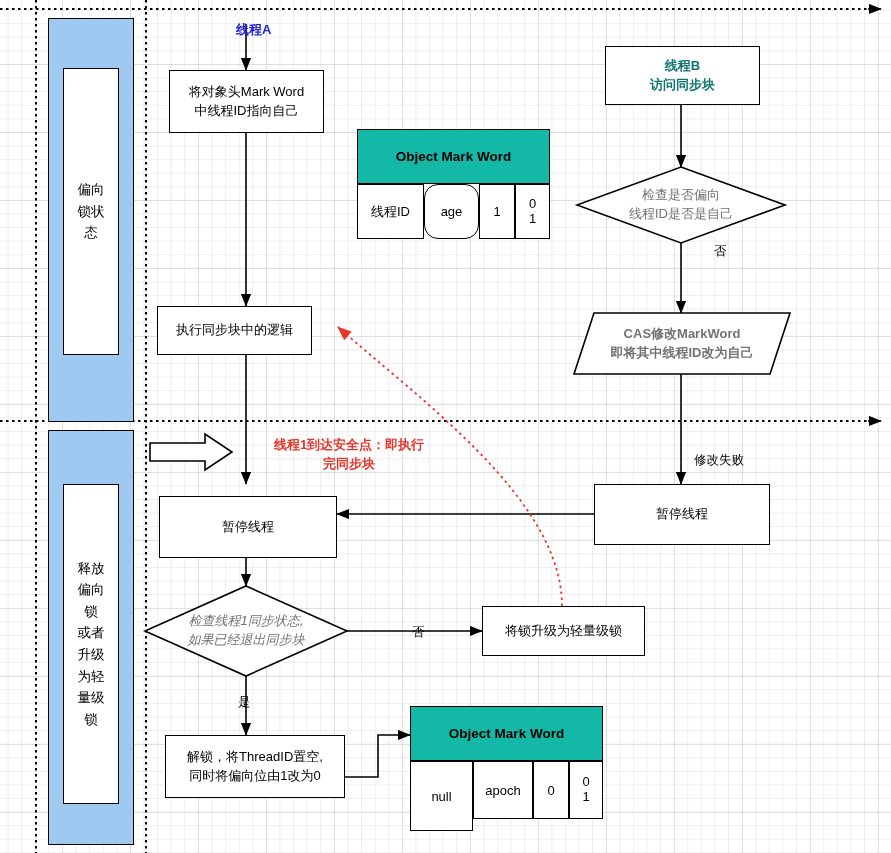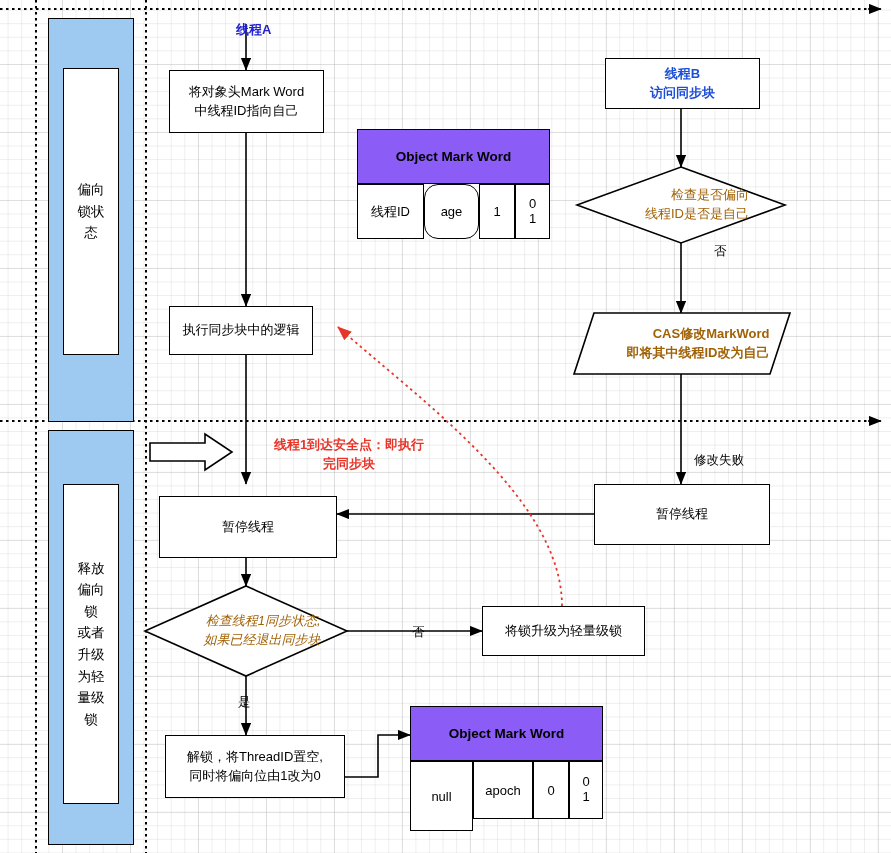--- a/index.html
+++ b/index.html
@@ -27,33 +27,33 @@
     border:1.6px solid #000;background:#ffffff;
     font-size:13px;color:#000000;line-height:1.45;padding:2px 4px;
   }
   .band{
     border:1.6px solid #000;background:#9ec9f0;
   }
   .bandlabel{
     border:1.6px solid #000;background:#ffffff;font-size:13.5px;line-height:1.6;
   }
   .hdr-orange{
-    border:1.6px solid #000;background:#8b5cf6;font-weight:bold;font-size:13.5px;
+    border:1.6px solid #000;background:#14b8a6;font-weight:bold;font-size:13.5px;
   }
   .cell{
     border:1.6px solid #000;background:#ffffff;font-size:13px;
   }
   .label{position:absolute;font-size:12.5px;color:#000;}
   .label-blue{color:#2222cc;font-weight:bold;font-size:13px;}
   .label-red{color:#e8352a;font-weight:bold;font-size:13px;text-align:center;line-height:1.45;}
   .diamond-wrap{position:absolute;}
   .diamond-text{
-    position:absolute;left:16px;top:0;width:100%;height:100%;
-    display:flex;align-items:center;justify-content:center;text-align:right;
-    font-size:13px;line-height:1.45;color:#a16207;
+    position:absolute;left:0;top:0;width:100%;height:100%;
+    display:flex;align-items:center;justify-content:center;text-align:center;
+    font-size:13px;line-height:1.45;color:#737373;
   }
   .bold{font-weight:bold;}
 </style>
 </head>
 <body>
 
 <div id="grid"></div>
 
 <svg id="svg-layer" xmlns="http://www.w3.org/2000/svg">
   <defs>
@@ -120,21 +120,21 @@
 升级
 为轻
 量级
 锁</div>
 
 <div class="label label-blue" style="left:236px;top:21px;">线程A</div>
 
 <div class="node box" style="left:169px;top:70px;width:155px;height:63px;white-space:pre-line;">将对象头Mark Word
 中线程ID指向自己</div>
 
-<div class="node box" style="left:169px;top:306px;width:144px;height:49px;white-space:pre-line;">执行同步块中的逻辑</div>
+<div class="node box" style="left:157px;top:306px;width:155px;height:49px;white-space:pre-line;">执行同步块中的逻辑</div>
 
 <div class="label label-red" style="left:264px;top:436px;width:170px;white-space:pre-line;">线程1到达安全点：即执行
 完同步块</div>
 
 <div class="node box" style="left:159px;top:496px;width:178px;height:62px;white-space:pre-line;">暂停线程</div>
 
 <div class="diamond-wrap" style="left:145px;top:586px;width:202px;height:90px;">
   <div class="diamond-text" style="white-space:pre-line;font-style:italic;">检查线程1同步状态,
 如果已经退出同步块</div>
 </div>
@@ -154,21 +154,21 @@
 <div class="node cell" style="left:515px;top:184px;width:35px;height:55px;white-space:pre-line;line-height:1.15;">0
 1</div>
 
 <div class="node hdr-orange" style="left:410px;top:706px;width:193px;height:55px;">Object Mark Word</div>
 <div class="node cell" style="left:410px;top:761px;width:63px;height:70px;">null</div>
 <div class="node cell" style="left:473px;top:761px;width:60px;height:58px;">apoch</div>
 <div class="node cell" style="left:533px;top:761px;width:36px;height:58px;">0</div>
 <div class="node cell" style="left:569px;top:761px;width:34px;height:58px;white-space:pre-line;line-height:1.15;">0
 1</div>
 
-<div class="node box" style="left:605px;top:58px;width:155px;height:51px;white-space:pre-line;color:#1d4ed8;font-weight:bold;">线程B
+<div class="node box" style="left:605px;top:46px;width:155px;height:59px;white-space:pre-line;color:#0f766e;font-weight:bold;">线程B
 访问同步块</div>
 
 <div class="diamond-wrap" style="left:577px;top:167px;width:208px;height:76px;">
   <div class="diamond-text" style="white-space:pre-line;">检查是否偏向
 线程ID是否是自己</div>
 </div>
 
 <div class="label" style="left:714px;top:243px;">否</div>
 
 <div class="diamond-wrap" style="left:574px;top:313px;width:216px;height:61px;">

